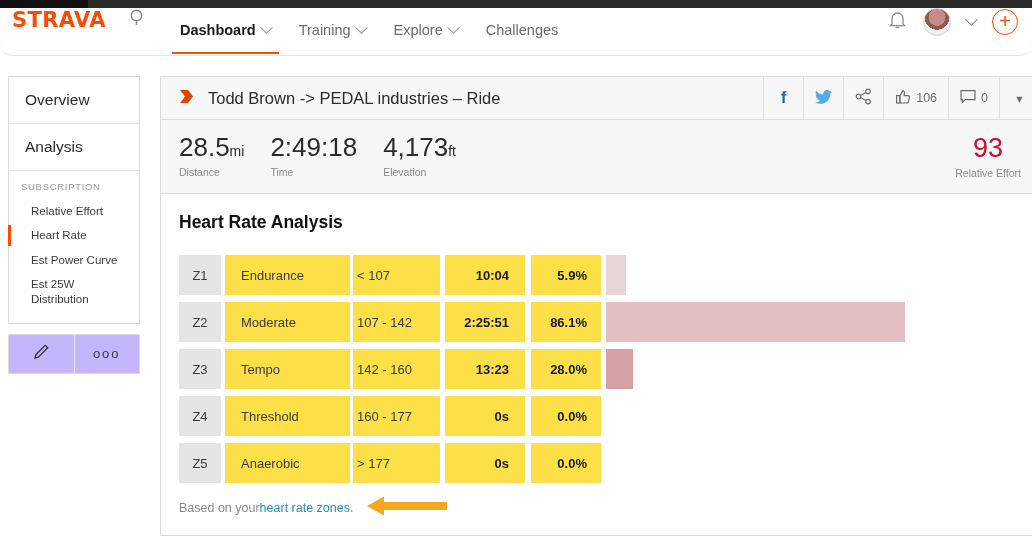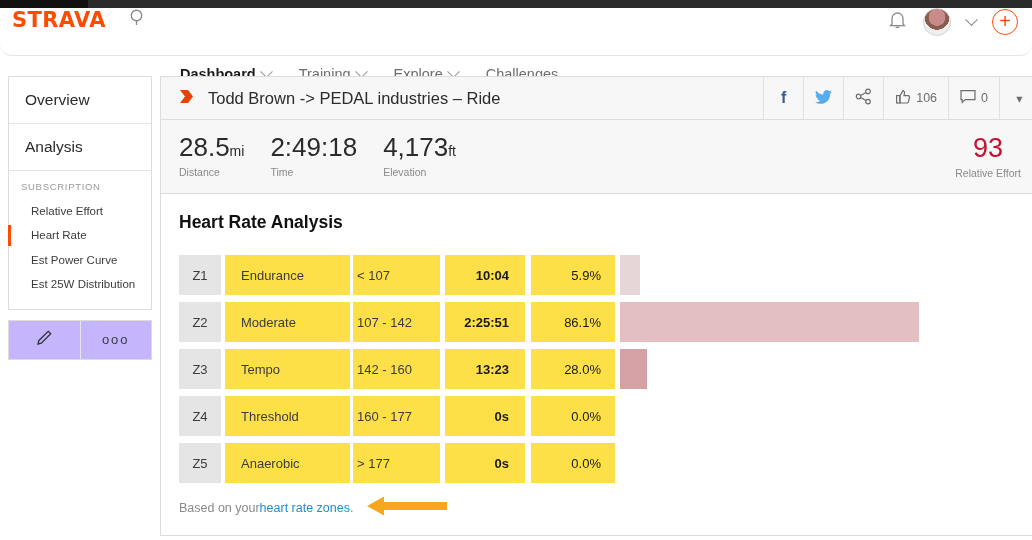--- a/index.html
+++ b/index.html
@@ -20,21 +20,21 @@
     position: absolute; top: 8px; left: 0; width: 1032px; height: 48px;
     background: #ffffff; border-bottom: 1px solid #e6e6e6;
     display: flex; align-items: flex-start; border-radius: 12px;
   }
   .logo {
     margin-left: 12px; color: #fc4c02;
     font-size: 21px; font-weight: bold; letter-spacing: 0.4px;
     font-family: "DejaVu Sans", sans-serif;
   }
   .nav-search { margin-left: 22px; display: flex; align-items: center; cursor: pointer; }
-  .nav-items { display: flex; align-items: center; margin-left: 18px; height: 44px; margin-top: 44px; }
+  .nav-items { display: flex; align-items: center; margin-left: 18px; height: 44px; }
   .nav-item {
     position: relative; display: flex; align-items: center; gap: 6px;
     height: 48px; padding: 0 14px; font-size: 14.5px; color: #6d6d6d; cursor: pointer;
   }
   .nav-item.active { color: #1a1a1a; font-weight: bold; }
   .nav-item.active::after {
     content: ""; position: absolute; left: 6px; right: 6px; bottom: 0;
     height: 2.5px; background: #fc4c02;
   }
   .chev { width: 9px; height: 9px; border-right: 1.6px solid #9a9a9a; border-bottom: 1.6px solid #9a9a9a;
@@ -47,21 +47,21 @@
   }
   .avatar-chev { width: 9px; height: 9px; border-right: 1.6px solid #8a8a8a; border-bottom: 1.6px solid #8a8a8a;
                  transform: rotate(45deg) translate(-2px,-2px); cursor: pointer; }
   .plus-btn {
     width: 26px; height: 26px; border: 1.6px solid #fc4c02; border-radius: 50%;
     color: #fc4c02; display: flex; align-items: center; justify-content: center;
     font-size: 20px; line-height: 1; cursor: pointer; padding-bottom: 2px;
   }
 
   
-  .sidebar { position: absolute; left: 8px; top: 76px; width: 144px; }
+  .sidebar { position: absolute; left: 8px; top: 76px; width: 132px; }
   .side-card { border: 1px solid #dcdcdc; background: #fff; }
   .side-main { display: block; padding: 14px 16px; font-size: 15.5px; color: #2b2b2b; cursor: pointer; }
   .side-main + .side-main { border-top: 1px solid #e4e4e4; }
   .side-sub { border-top: 1px solid #e4e4e4; padding: 10px 0 12px 0; }
   .sub-head { font-size: 9.5px; letter-spacing: 0.7px; color: #9a9a9a; padding: 0 12px 7px 12px; }
   .sub-item {
     position: relative; font-size: 11.5px; color: #3c3c3c;
     padding: 5px 10px 5px 22px; line-height: 1.25; cursor: pointer;
   }
   .sub-item.active::before {
@@ -98,21 +98,21 @@
   .panel { background: #ffffff; border: 1px solid #dcdcdc; border-top: none; padding: 18px 0 0 18px; height: 342px; }
   .panel-title { font-size: 17.5px; font-weight: bold; color: #111; margin-bottom: 22px; }
 
   
   .hr-row { display: flex; align-items: stretch; height: 40px; margin-bottom: 7px; }
   .cell { background: #fde047; display: flex; align-items: center; font-size: 13px; color: #3c3c3c; }
   .c-zone  { width: 42px;  justify-content: center; background: #e5e5e5; }
   .c-name  { width: 125px; padding-left: 16px; margin-left: 4px; }
   .c-range { width: 87px;  padding-left: 4px; margin-left: 3px; }
   .c-time  { width: 80px;  justify-content: flex-end; padding-right: 16px; margin-left: 5px; font-weight: bold; color: #1a1a1a; }
-  .c-pct   { width: 84px;  justify-content: flex-end; padding-right: 14px; margin-left: 6px; font-weight: normal; color: #1a1a1a; }
+  .c-pct   { width: 70px;  justify-content: flex-end; padding-right: 14px; margin-left: 6px; font-weight: bold; color: #1a1a1a; }
   .bar-track { position: relative; flex: 1; margin-left: 5px; }
   .bar { height: 40px; }
 
   .footnote { margin-top: 12px; font-size: 12.5px; color: #8a8a8a; display: flex; align-items: center; }
   .footnote a { color: #1f8ecd; text-decoration: none; }
   .arrow-ann { margin-left: 14px; }
 </style>
 </head>
 <body>
 

